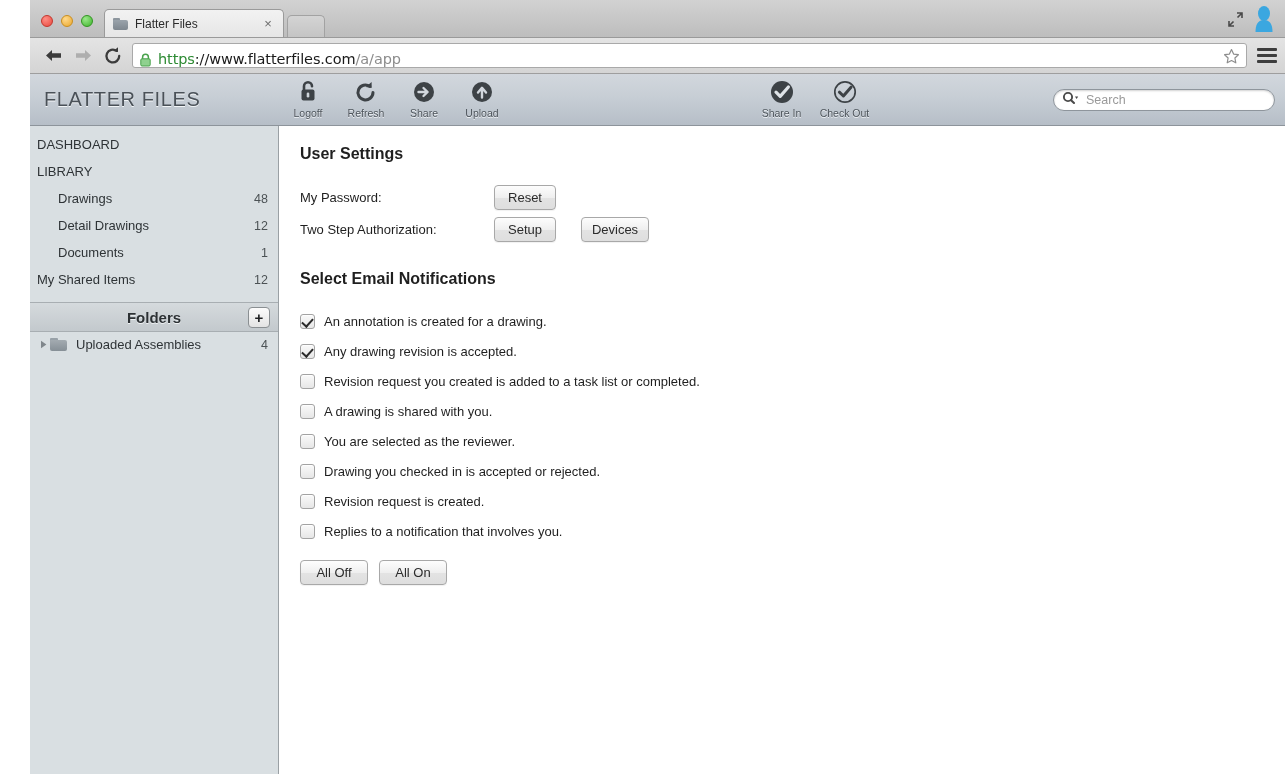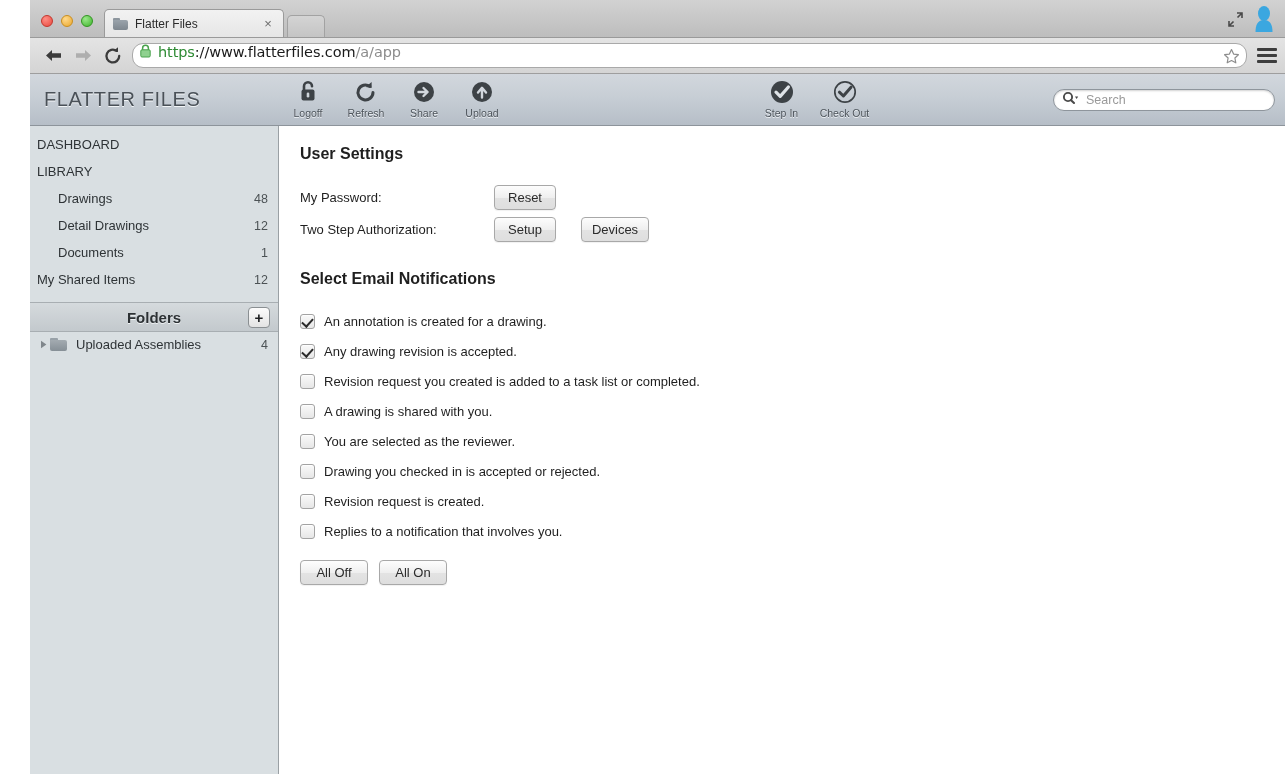--- a/index.html
+++ b/index.html
@@ -87,22 +87,22 @@
   .nav-btn {
     width: 30px; height: 28px;
     display: flex; align-items: center; justify-content: center;
     color: #3b3b3b;
   }
   .nav-btn.dim { color: #a8a8a8; }
   .omnibox {
     flex: 1; height: 25px; margin: 0 6px 0 4px;
     background: #fff;
     border: 1px solid #a9a9a9;
-    border-radius: 11px;
-    display: flex; align-items: flex-start;
+    border-radius: 3px;
+    display: flex; align-items: flex-end;
     padding: 0 6px;
     position: relative;
   }
   .lock-ico { width: 13px; height: 14px; flex: none; margin-right: 6px; position: relative; }
   .url { font-size: 14.5px; font-family: "DejaVu Sans", sans-serif; white-space: nowrap; letter-spacing: -0.1px; }
   .url .scheme { color: #2e8b34; }
   .url .host   { color: #1a1a1a; }
   .url .path   { color: #8c8c8c; }
   .star-ico { position: absolute; right: 6px; top: 4px; width: 17px; height: 17px; }
   .menu-ico { width: 20px; height: 22px; display: flex; flex-direction: column; justify-content: center; gap: 3px; margin-left: 4px; }
@@ -412,21 +412,21 @@
       </div>
 
       <div class="tb-right">
         <div class="tb-item">
           <span class="tb-glyph">
             <svg width="26" height="26" viewBox="0 0 26 26">
               <circle cx="13" cy="13" r="11" fill="#3d4246"></circle>
               <path d="M7 13.2 L11.2 17.4 L19.4 8" stroke="#dfe3e7" stroke-width="3.2" fill="none" stroke-linecap="round" stroke-linejoin="round"></path>
             </svg>
           </span>
-          <span class="tb-label">Step In</span>
+          <span class="tb-label">Share In</span>
         </div>
         <div class="tb-item">
           <span class="tb-glyph">
             <svg width="26" height="26" viewBox="0 0 26 26">
               <circle cx="13" cy="13" r="10.2" fill="none" stroke="#3d4246" stroke-width="1.7"></circle>
               <path d="M7.4 13.2 L11.4 17 L19 8.2" stroke="#3d4246" stroke-width="3" fill="none" stroke-linecap="round" stroke-linejoin="round"></path>
             </svg>
           </span>
           <span class="tb-label">Check Out</span>
         </div>

